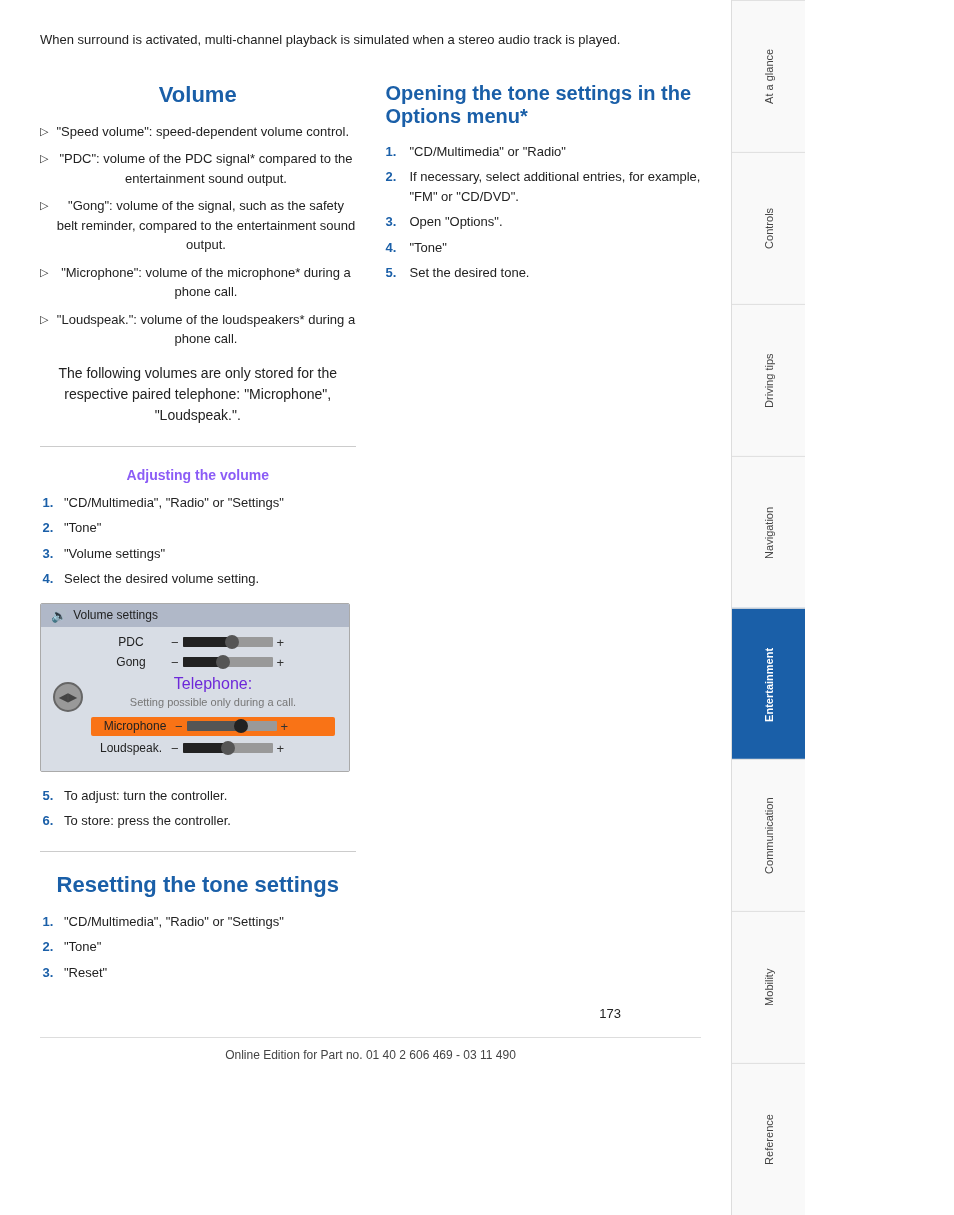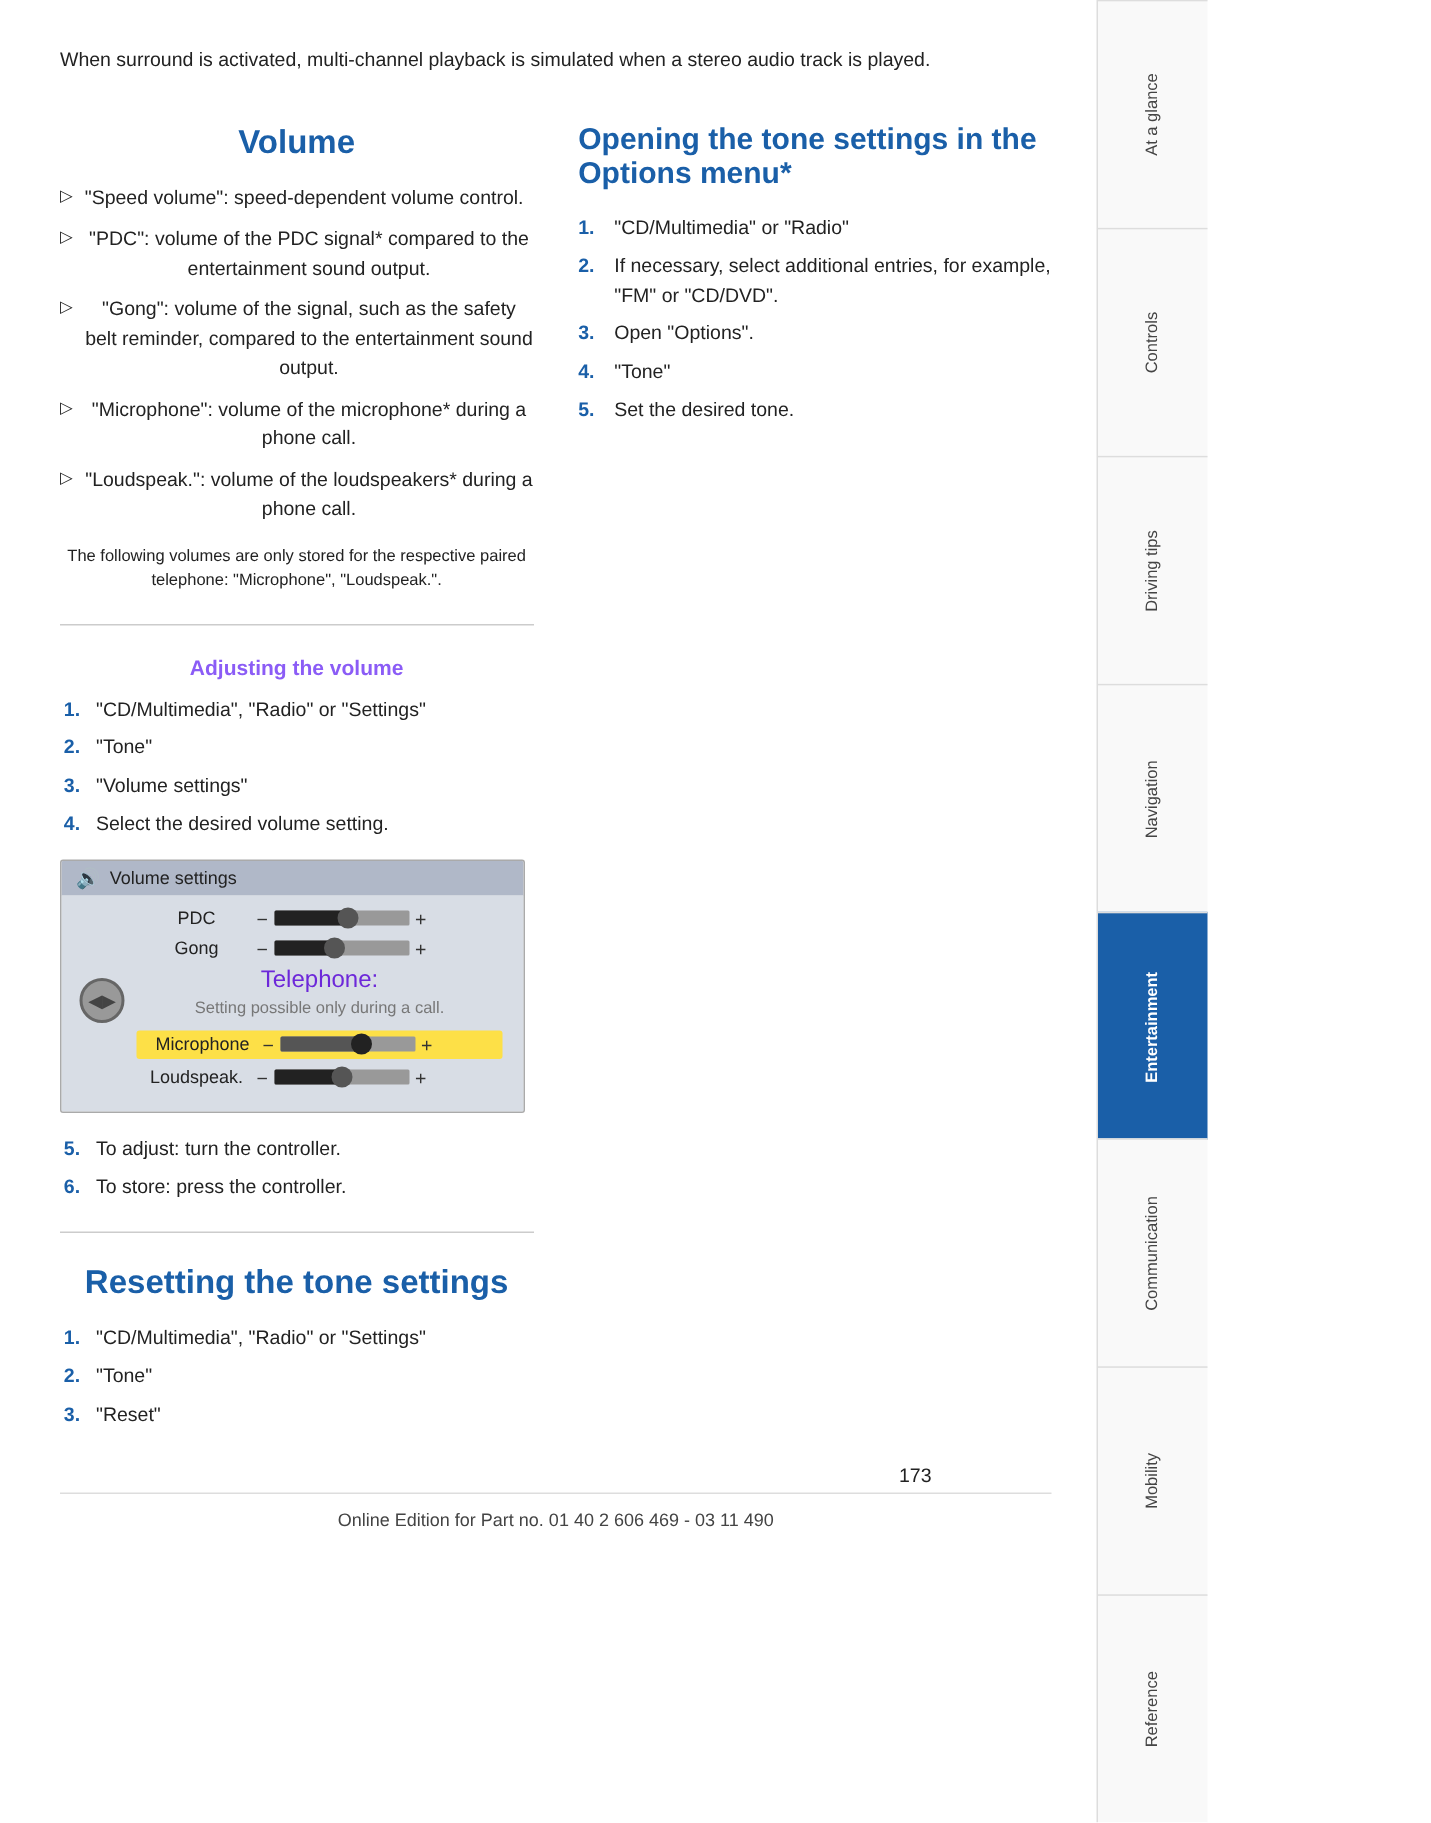--- a/index.html
+++ b/index.html
@@ -111,21 +111,21 @@
       line-height: 1.5;
     }
     .num {
       color: #1a5fa8;
       font-weight: bold;
       margin-right: 8px;
       min-width: 16px;
       flex-shrink: 0;
     }
     .paragraph-text {
-      font-size: 11px;
+      font-size: 14px;
       line-height: 1.5;
       margin-bottom: 14px;
       color: #222;
     }
     .volume-image {
       border: 1px solid #aaa;
       background: #e8e8e8;
       width: 310px;
       margin: 12px 0 14px 0;
       border-radius: 2px;
@@ -209,30 +209,30 @@
       border-radius: 50%;
       background: #999;
       border: 2px solid #666;
       display: flex;
       align-items: center;
       justify-content: center;
       font-size: 12px;
       color: #444;
     }
     .vol-highlighted {
-      background: #fde047;
+      background: #f97316;
       border-radius: 2px;
     }
     .page-footer {
       text-align: center;
       padding: 10px 0 20px 0;
       font-size: 12px;
       color: #444;
       border-top: 1px solid #ddd;
-      margin-top: 4px;
+      margin-top: 16px;
     }
     .page-number {
       text-align: right;
       font-size: 13px;
       color: #222;
       padding-right: 80px;
       margin-top: 10px;
       margin-bottom: 4px;
     }
     .divider-line {

